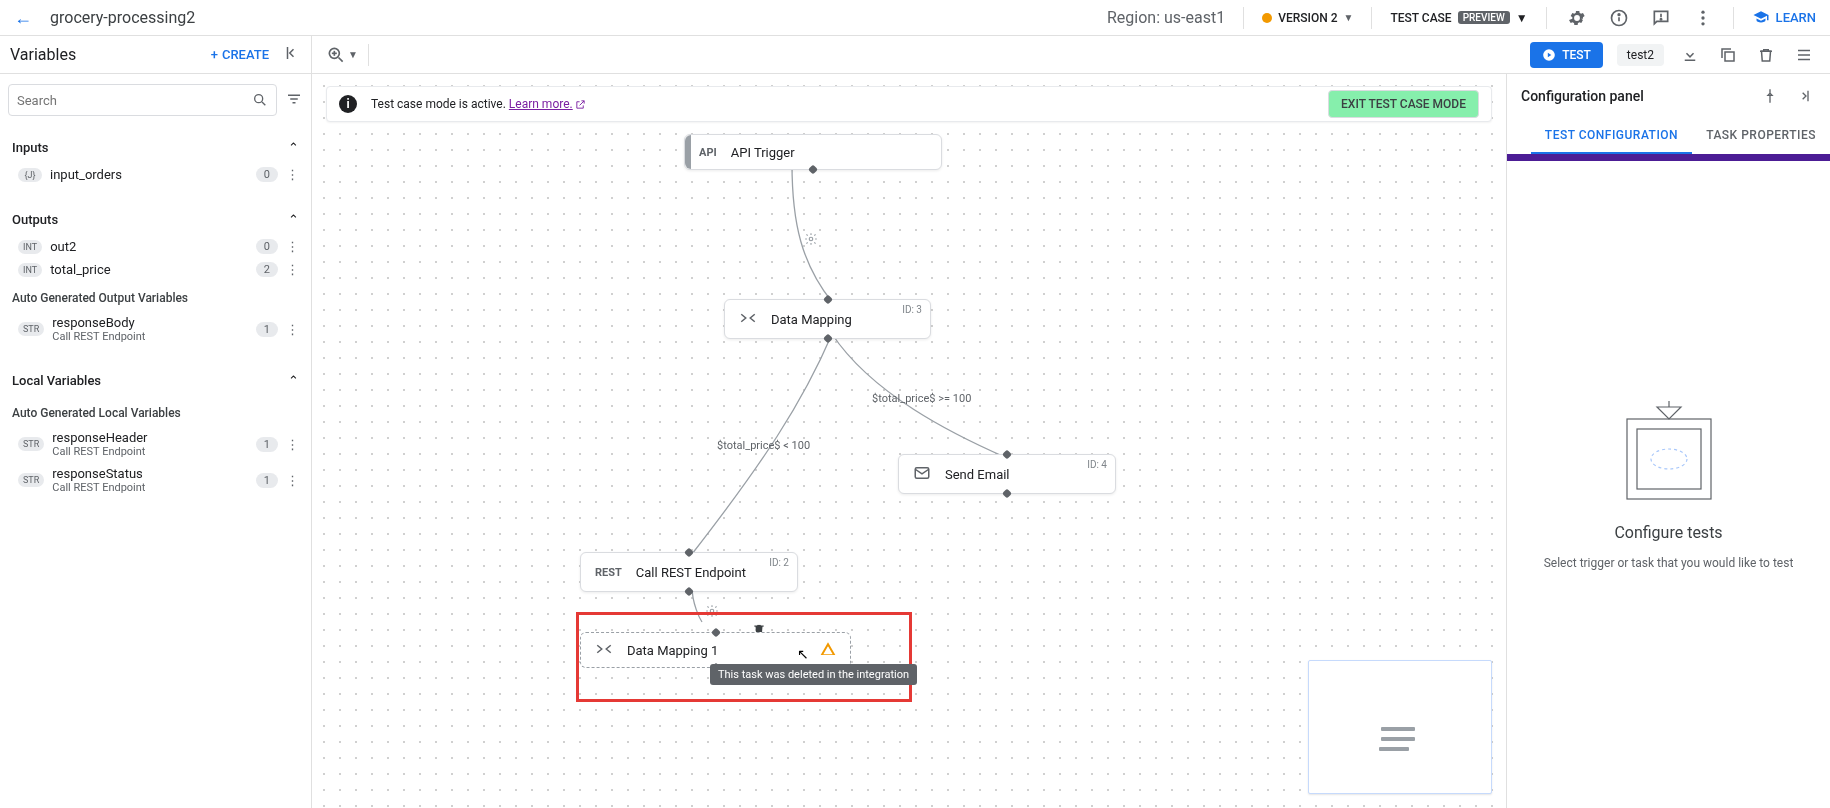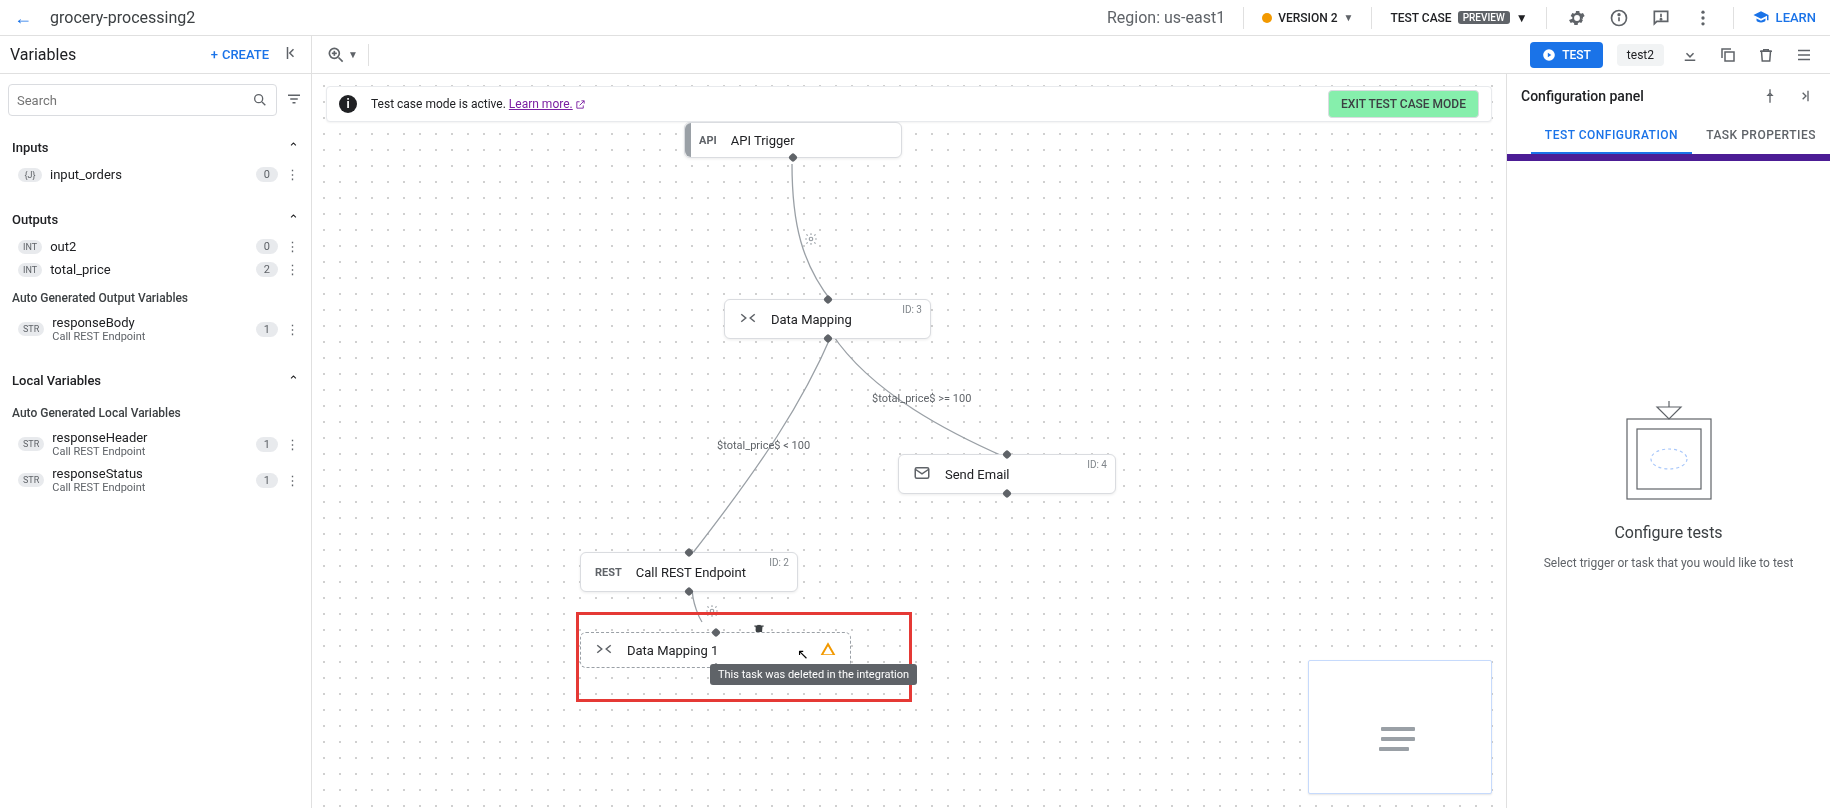--- a/index.html
+++ b/index.html
@@ -329,21 +329,21 @@
     <span class="gear-mid" style="left:393px;top:530px">
       <svg width="14" height="14" viewBox="0 0 24 24" fill="none" stroke="#9aa0a6" stroke-width="2">
           <circle cx="12" cy="12" r="3"></circle>
           <path d="M12 2v3M12 19v3M4.2 4.2l2.1 2.1M17.7 17.7l2.1 2.1M2 12h3M19 12h3M4.2 19.8l2.1-2.1M17.7 6.3l2.1-2.1"></path>
         </svg>
     </span>
 
     <span class="edge-label" style="left:405px;top:365px">$total_price$ &lt; 100</span>
     <span class="edge-label" style="left:560px;top:318px">$total_price$ &gt;= 100</span>
 
-    <div class="node" style="left:372px;top:48px;width:218px;height:36px">
+    <div class="node" style="left:372px;top:60px;width:258px;height:36px">
       <span class="accent"></span>
       <span class="nic">API</span>
       <span>API Trigger</span>
       <span class="port-bot"></span>
     </div>
 
     <div class="node" style="left:412px;top:225px;width:207px;height:40px">
       <span class="port-top"></span>
       <span class="nid">ID: 3</span>
       <span>

